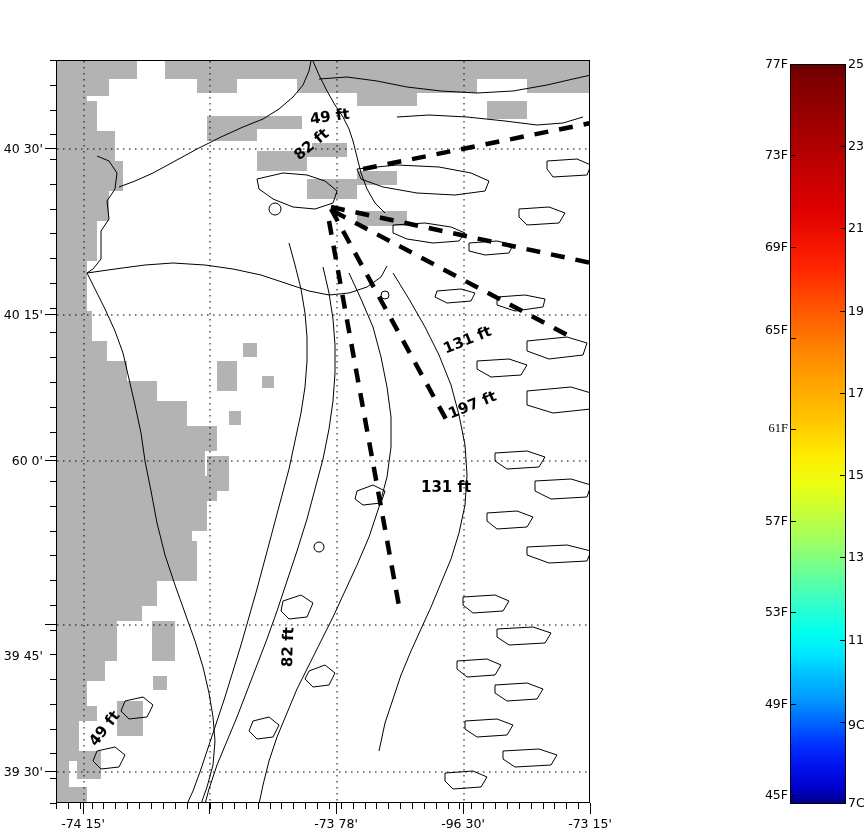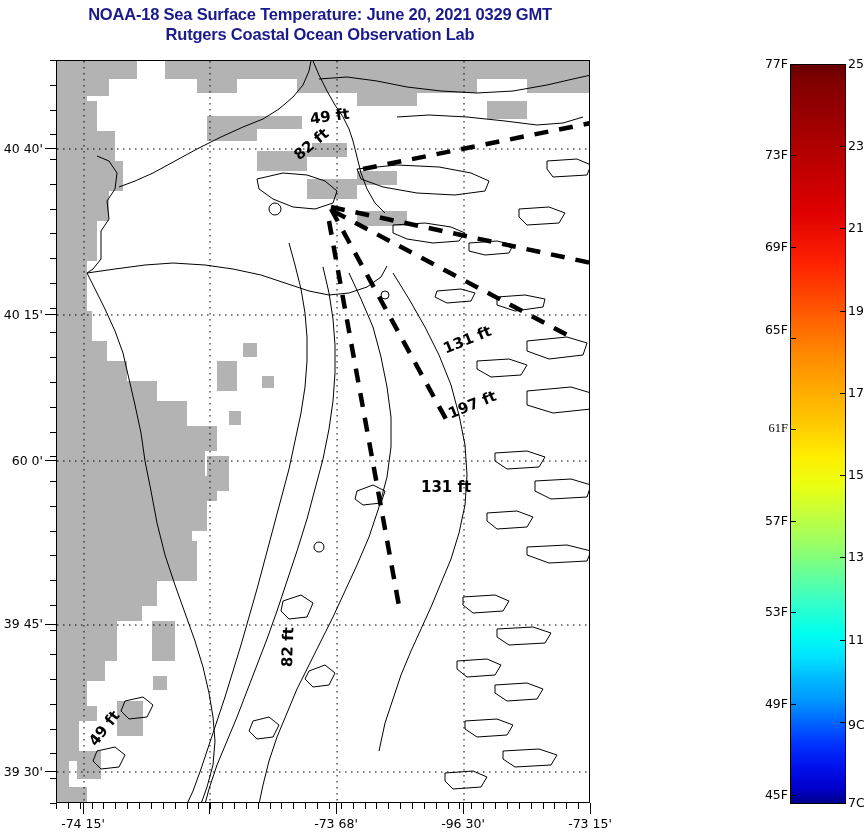--- a/index.html
+++ b/index.html
@@ -96,24 +96,20 @@
     color:#000;
     white-space:nowrap;
     font-family:"DejaVu Sans", sans-serif;
   }
 </style>
 </head>
 <body>
 
 <div id="root">
 
-  <div class="title-block" style="color: rgb(26, 26, 140);">
-    <div>NOAA-18 Sea Surface Temperature:  June 20, 2021 0329 GMT</div>
-    <div class="title-l2">Rutgers Coastal Ocean Observation Lab</div>
-  </div>
 
   <div id="map-frame">
     <svg id="map-svg" viewBox="0 0 534 743" preserveAspectRatio="none">
 
       <rect x="0" y="0" width="534" height="743" fill="#ffffff"></rect>
 
       <g fill="#b3b3b3">
 
         <path d="M0,0 L0,743 L12,743 L12,700 L30,700 L30,690 L22,690 L22,660
                  L40,660 L40,645 L30,645 L30,620 L48,620 L48,600 L60,600
@@ -305,21 +301,21 @@
       <div class="tickmark" style="left: 590px; top: 803px; width: 1px; height: 6px;"></div>
       <div class="tickmark" style="left: 83px; top: 803px; width: 1px; height: 11px;"></div>
       <div class="tickmark" style="left: 209px; top: 803px; width: 1px; height: 11px;"></div>
       <div class="tickmark" style="left: 336px; top: 803px; width: 1px; height: 11px;"></div>
       <div class="tickmark" style="left: 463px; top: 803px; width: 1px; height: 11px;"></div>
       <div class="tickmark" style="left: 590px; top: 803px; width: 1px; height: 11px;"></div>
     </div>
   <div id="x-labels">
       <div class="axis-label" style="left: 53px; top: 816px; width: 60px; text-align: center;">-74 15'</div>
       <div class="axis-label" style="left: 179px; top: 816px; width: 60px; text-align: center; margin-top: 46px;">-74 0'</div>
-      <div class="axis-label" style="left: 306px; top: 816px; width: 60px; text-align: center;">-73 68'</div>
+      <div class="axis-label" style="left: 306px; top: 816px; width: 60px; text-align: center;">-73 78'</div>
       <div class="axis-label" style="left: 433px; top: 816px; width: 60px; text-align: center;">-96 30'</div>
       <div class="axis-label" style="left: 560px; top: 816px; width: 60px; text-align: center;">-73 15'</div>
     </div>
 
   <div id="y-ticks">
       <div class="tickmark" style="left: 50px; top: 60px; width: 6px; height: 1px;"></div>
       <div class="tickmark" style="left: 50px; top: 84.7667px; width: 6px; height: 1px;"></div>
       <div class="tickmark" style="left: 50px; top: 109.533px; width: 6px; height: 1px;"></div>
       <div class="tickmark" style="left: 50px; top: 134.3px; width: 6px; height: 1px;"></div>
       <div class="tickmark" style="left: 50px; top: 159.067px; width: 6px; height: 1px;"></div>
@@ -349,24 +345,24 @@
       <div class="tickmark" style="left: 50px; top: 753.467px; width: 6px; height: 1px;"></div>
       <div class="tickmark" style="left: 50px; top: 778.233px; width: 6px; height: 1px;"></div>
       <div class="tickmark" style="left: 50px; top: 803px; width: 6px; height: 1px;"></div>
       <div class="tickmark" style="left: 45px; top: 148px; width: 11px; height: 1px;"></div>
       <div class="tickmark" style="left: 45px; top: 314px; width: 11px; height: 1px;"></div>
       <div class="tickmark" style="left: 45px; top: 460px; width: 11px; height: 1px;"></div>
       <div class="tickmark" style="left: 45px; top: 624px; width: 11px; height: 1px;"></div>
       <div class="tickmark" style="left: 45px; top: 771px; width: 11px; height: 1px;"></div>
     </div>
   <div id="y-labels">
-      <div class="axis-label ylab" style="left: 0px; width: 43px; top: 141px;">40 40'</div>
+      <div class="axis-label ylab" style="left: 0px; width: 43px; top: 141px;">40 30'</div>
       <div class="axis-label ylab" style="left: 0px; width: 43px; top: 307px;">40 15'</div>
       <div class="axis-label ylab" style="left: 0px; width: 43px; top: 453px;">60 0'</div>
-      <div class="axis-label ylab" style="left: 0px; width: 43px; top: 616px;">39 45'</div>
+      <div class="axis-label ylab" style="left: 0px; width: 43px; top: 648px;">39 45'</div>
       <div class="axis-label ylab" style="left: 0px; width: 43px; top: 764px;">39 30'</div>
     </div>
 
   <div id="depth-labels">
       <div class="depth-lab" style="left: 310px; top: 110px; transform: rotate(-8deg); transform-origin: left center;">49 ft</div>
       <div class="depth-lab" style="left: 296px; top: 148px; transform: rotate(-40deg); transform-origin: left center;">82 ft</div>
       <div class="depth-lab" style="left: 444px; top: 340px; transform: rotate(-22deg); transform-origin: left center;">131 ft</div>
       <div class="depth-lab" style="left: 449px; top: 405px; transform: rotate(-22deg); transform-origin: left center;">197 ft</div>
       <div class="depth-lab" style="left: 421px; top: 478px; transform: rotate(0deg); transform-origin: left center;">131 ft</div>
       <div class="depth-lab" style="left: 287px; top: 658px; transform: rotate(-88deg); transform-origin: left center;">82 ft</div>

